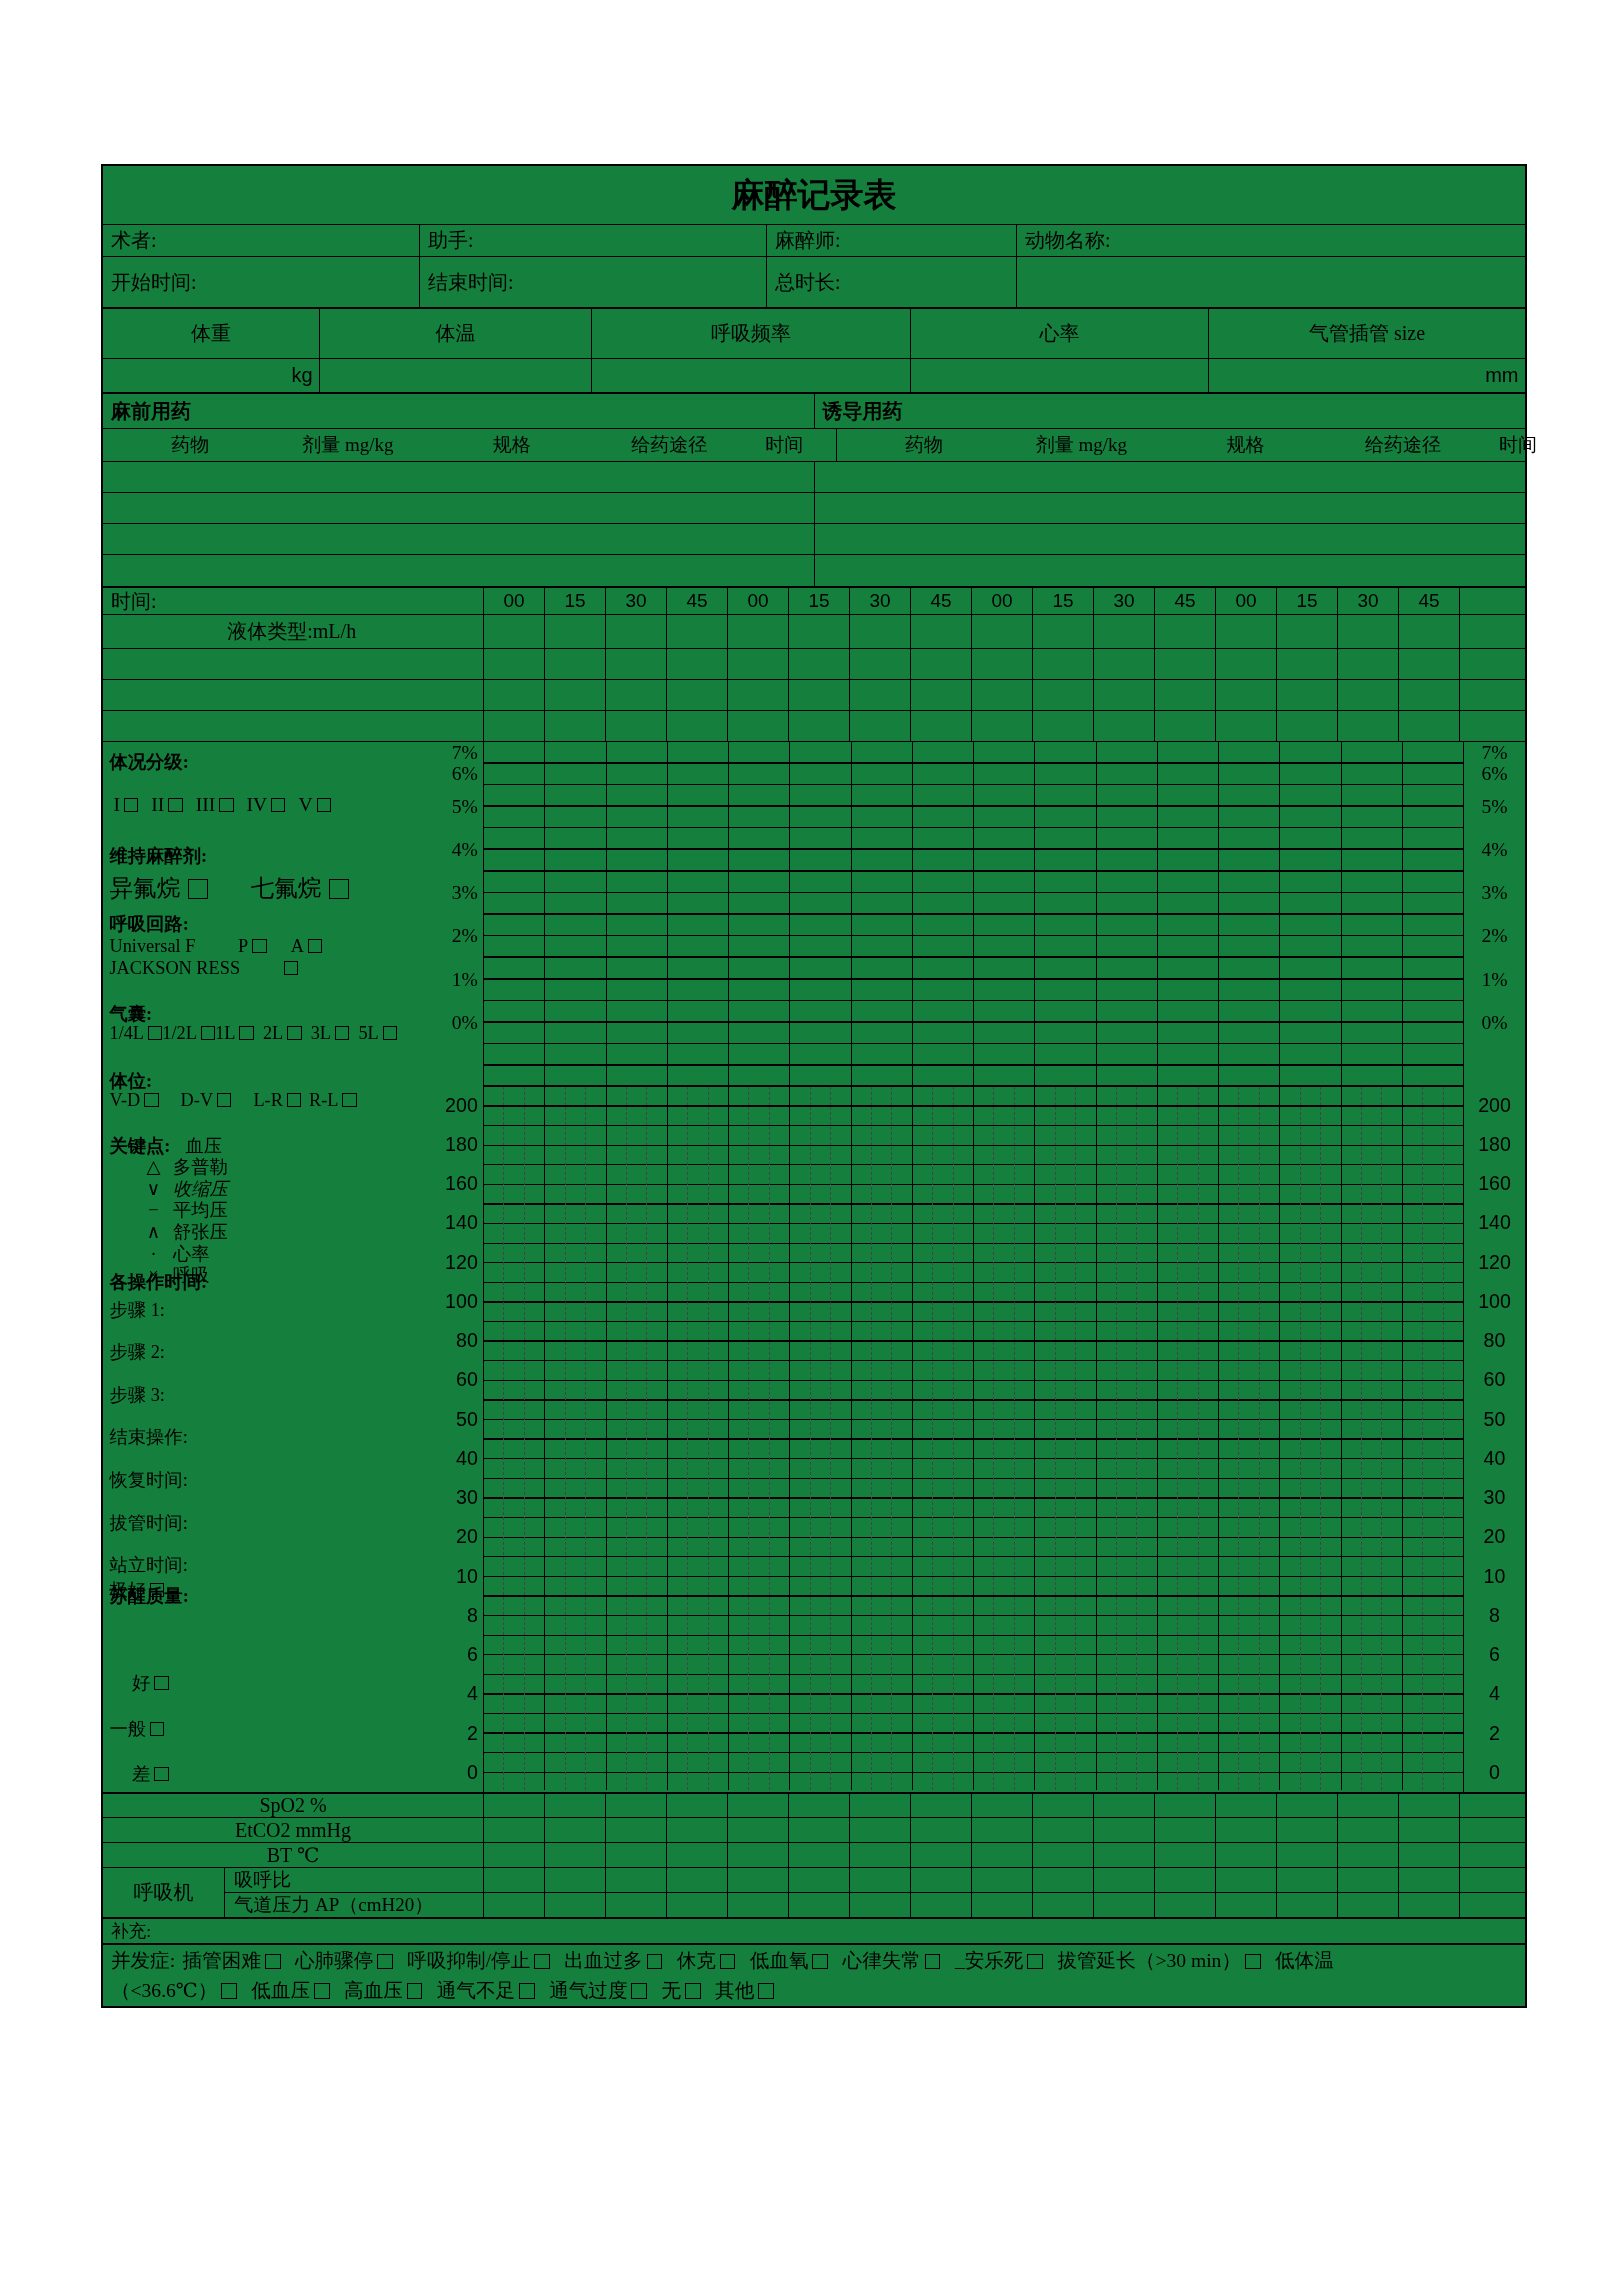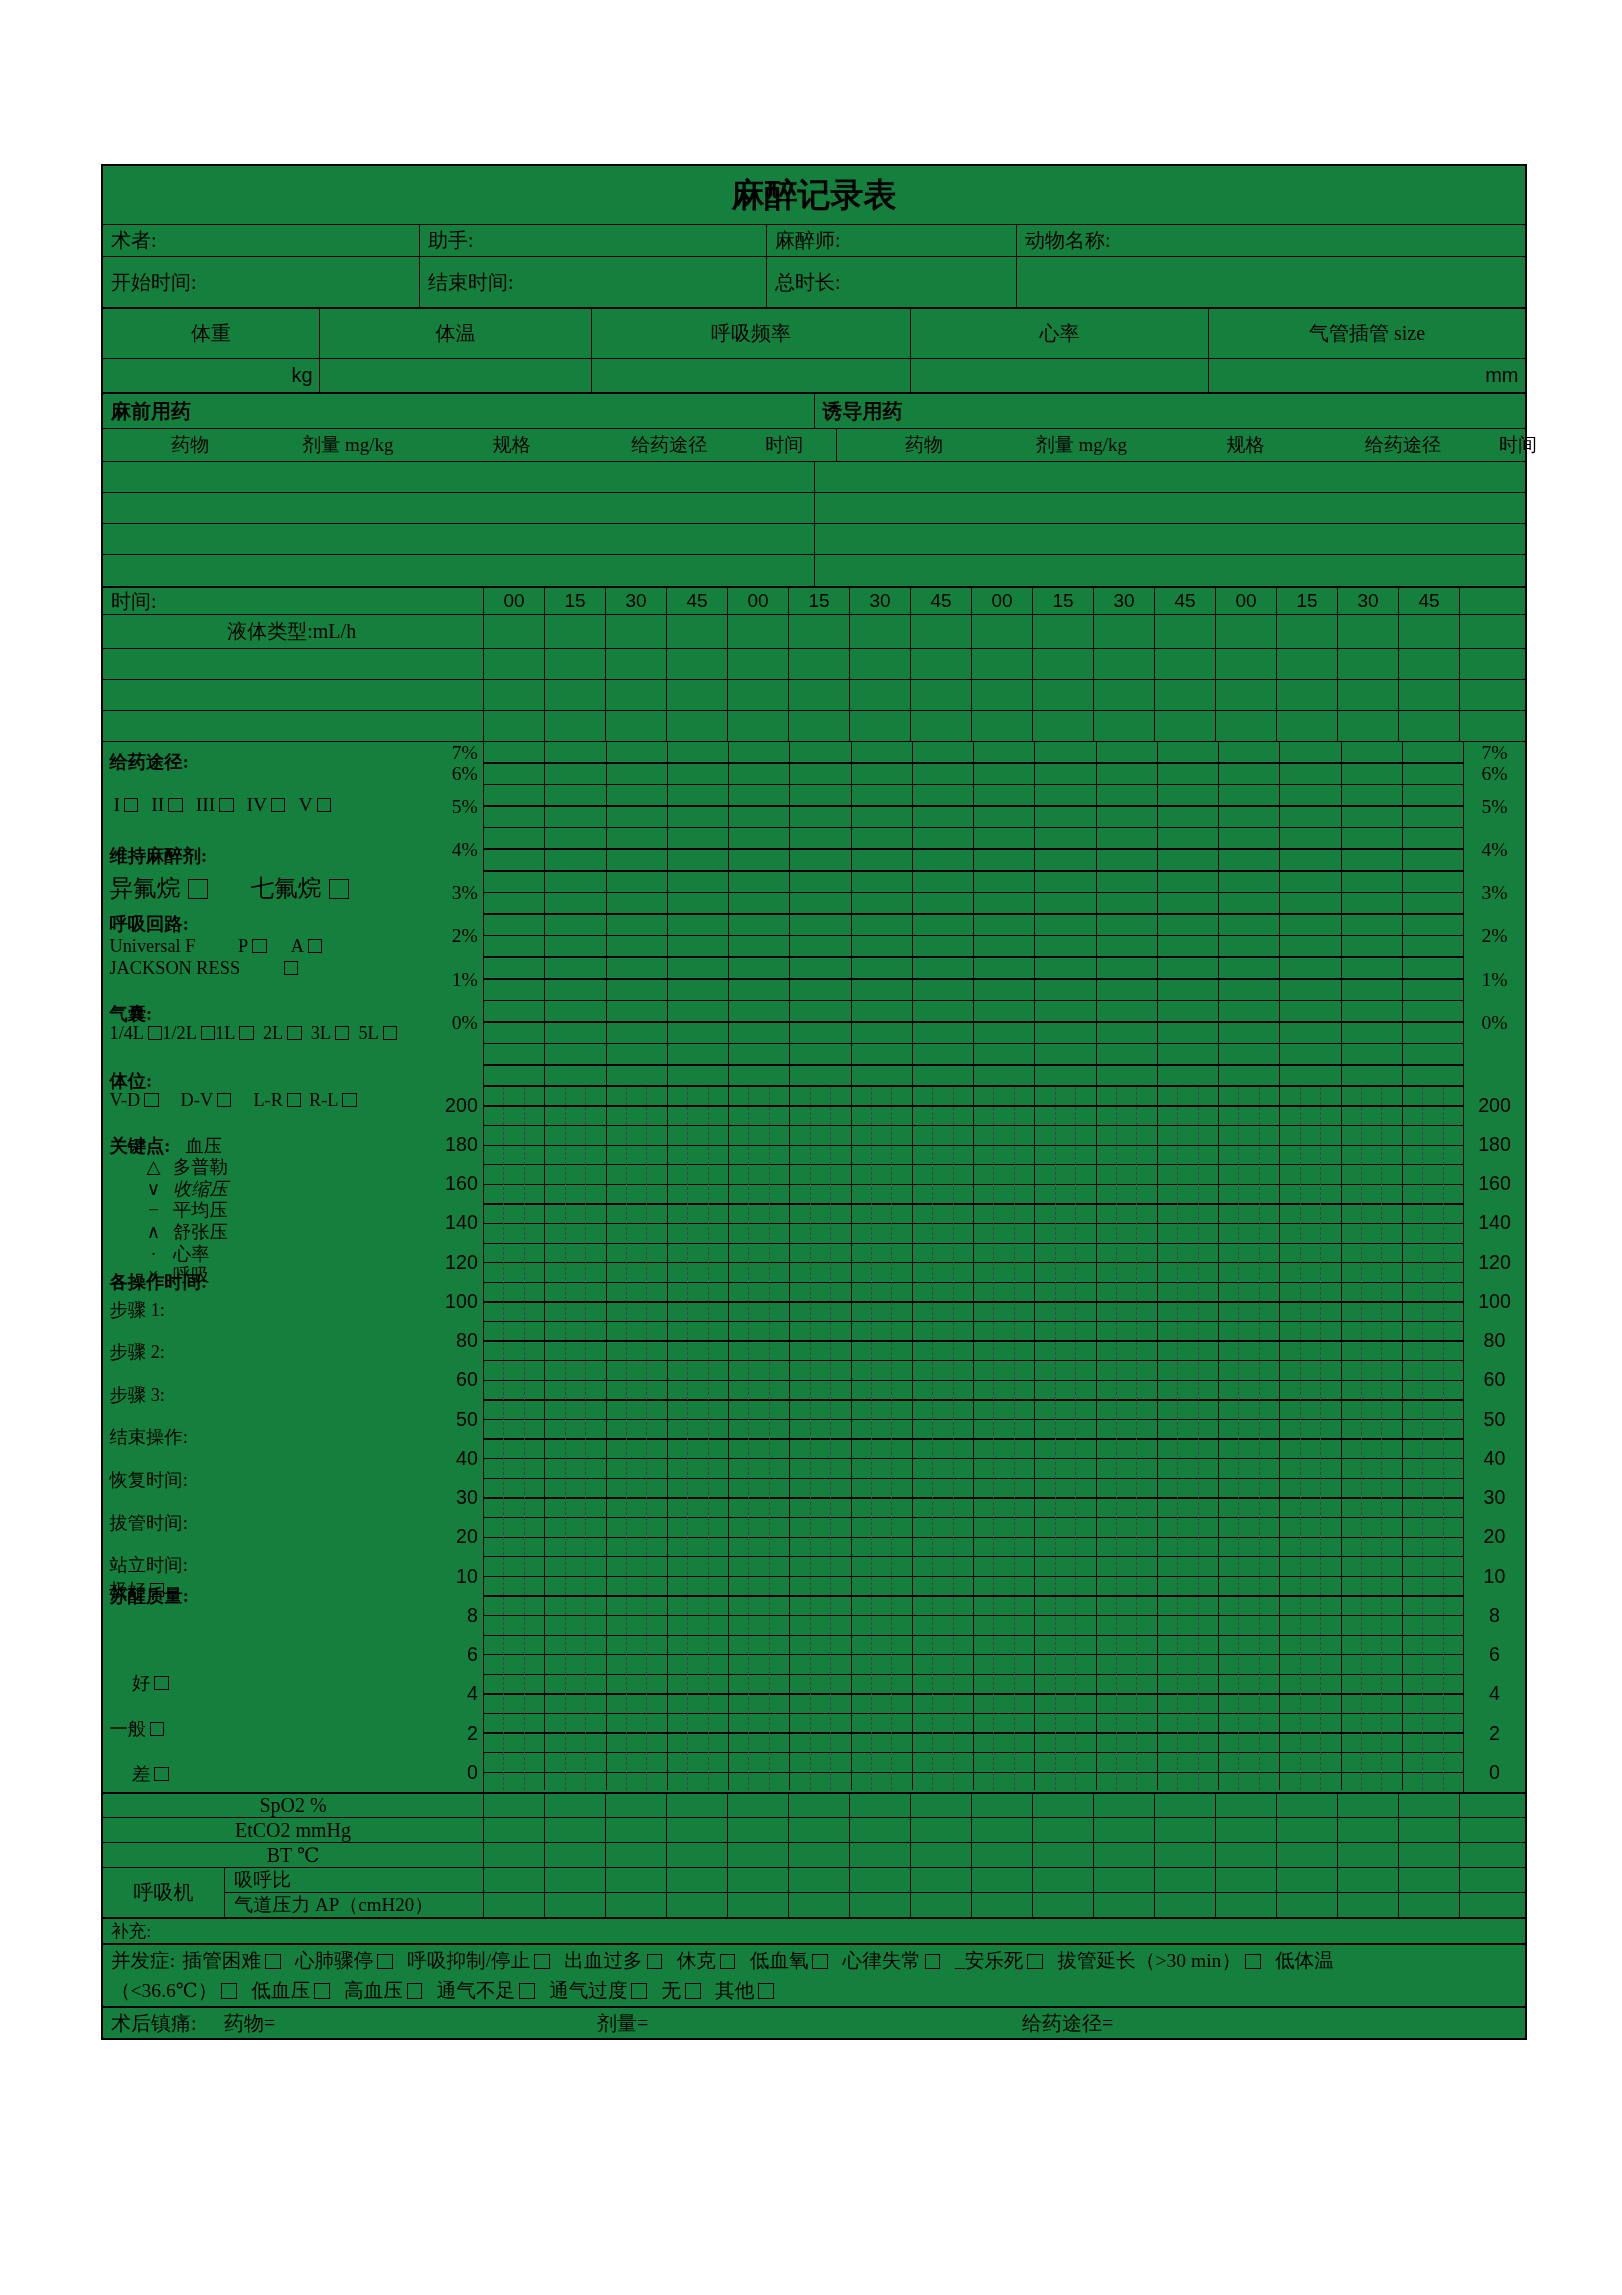--- a/index.html
+++ b/index.html
@@ -243,21 +243,21 @@
         <div class="gcell"></div>
         <div class="gcell"></div>
         <div class="gcell"></div>
         <div class="gx"></div>
       </div>
   </div>
 
   <div class="mid">
 
     <div class="sideL" id="sideL">
-      <div class="sb bold" style="top:6.5px">给药途径:</div>
+      <div class="sb bold" style="top:6.5px">体况分级:</div>
       <div class="sb" style="top:52px;left:10.5px;font-size:19.6px" id="asaRow"><span>I</span><span class="cb"></span><span style="margin-left: 13px;">II</span><span class="cb"></span><span style="margin-left: 13px;">III</span><span class="cb"></span><span style="margin-left: 13px;">IV</span><span class="cb"></span><span style="margin-left: 13px;">V</span><span class="cb"></span></div>
       <div class="sb bold" style="top:101px">维持麻醉剂:</div>
       <div class="sb" style="top:130px;font-size:23.6px">
         <span>异氟烷</span><span class="cb big"></span>
         <span style="margin-left:37px">七氟烷</span><span class="cb big"></span>
       </div>
       <div class="sb bold" style="top:169px">呼吸回路:</div>
       <div class="sb" style="top:194px">
         <span style="display:inline-block;width:124px">Universal F</span>
         <span>P</span><span class="cb"></span>
@@ -582,21 +582,15 @@
     <div class="c" style="flex:1;font-size:17.7px">补充:</div>
   </div>
 
   <div class="r thick">
     <div class="compl">
       <div id="compl1"><span style="margin-right: 2.6px;">并发症: </span><span style="margin-right: 2.6px;">插管困难</span><span class="cb" style="width: 15.7px; height: 15.7px; margin: 0px 14.4px 0px 1.3px; vertical-align: -2px;"></span><span style="margin-right: 2.6px;">心肺骤停</span><span class="cb" style="width: 15.7px; height: 15.7px; margin: 0px 14.4px 0px 1.3px; vertical-align: -2px;"></span><span style="margin-right: 2.6px;">呼吸抑制/停止</span><span class="cb" style="width: 15.7px; height: 15.7px; margin: 0px 14.4px 0px 1.3px; vertical-align: -2px;"></span><span style="margin-right: 2.6px;">出血过多</span><span class="cb" style="width: 15.7px; height: 15.7px; margin: 0px 14.4px 0px 1.3px; vertical-align: -2px;"></span><span style="margin-right: 2.6px;">休克</span><span class="cb" style="width: 15.7px; height: 15.7px; margin: 0px 14.4px 0px 1.3px; vertical-align: -2px;"></span><span style="margin-right: 2.6px;">低血氧</span><span class="cb" style="width: 15.7px; height: 15.7px; margin: 0px 14.4px 0px 1.3px; vertical-align: -2px;"></span><span style="margin-right: 2.6px;">心律失常</span><span class="cb" style="width: 15.7px; height: 15.7px; margin: 0px 14.4px 0px 1.3px; vertical-align: -2px;"></span><span style="margin-right: 2.6px;">_安乐死</span><span class="cb" style="width: 15.7px; height: 15.7px; margin: 0px 14.4px 0px 1.3px; vertical-align: -2px;"></span><span style="margin-right: 2.6px;">拔管延长（&gt;30 min）</span><span class="cb" style="width: 15.7px; height: 15.7px; margin: 0px 14.4px 0px 1.3px; vertical-align: -2px;"></span><span style="margin-right: 2.6px;">低体温</span></div>
       <div id="compl2"><span style="margin-right: 2.6px;">（&lt;36.6℃）</span><span class="cb" style="width: 15.7px; height: 15.7px; margin: 0px 14.4px 0px 1.3px; vertical-align: -2px;"></span><span style="margin-right: 2.6px;">低血压</span><span class="cb" style="width: 15.7px; height: 15.7px; margin: 0px 14.4px 0px 1.3px; vertical-align: -2px;"></span><span style="margin-right: 2.6px;">高血压</span><span class="cb" style="width: 15.7px; height: 15.7px; margin: 0px 14.4px 0px 1.3px; vertical-align: -2px;"></span><span style="margin-right: 2.6px;">通气不足</span><span class="cb" style="width: 15.7px; height: 15.7px; margin: 0px 14.4px 0px 1.3px; vertical-align: -2px;"></span><span style="margin-right: 2.6px;">通气过度</span><span class="cb" style="width: 15.7px; height: 15.7px; margin: 0px 14.4px 0px 1.3px; vertical-align: -2px;"></span><span style="margin-right: 2.6px;">无</span><span class="cb" style="width: 15.7px; height: 15.7px; margin: 0px 14.4px 0px 1.3px; vertical-align: -2px;"></span><span style="margin-right: 2.6px;">其他</span><span class="cb" style="width: 15.7px; height: 15.7px; margin: 0px 14.4px 0px 1.3px; vertical-align: -2px;"></span></div>
     </div>
   </div>
 
-  <div class="r thick postop">
-    <span style="left:7.9px">术后镇痛:</span>
-    <span style="left:121px">药物=</span>
-    <span style="left:494px">剂量=</span>
-    <span style="left:919px">给药途径=</span>
-  </div>
 
 </div>
 
 
 </body></html>

